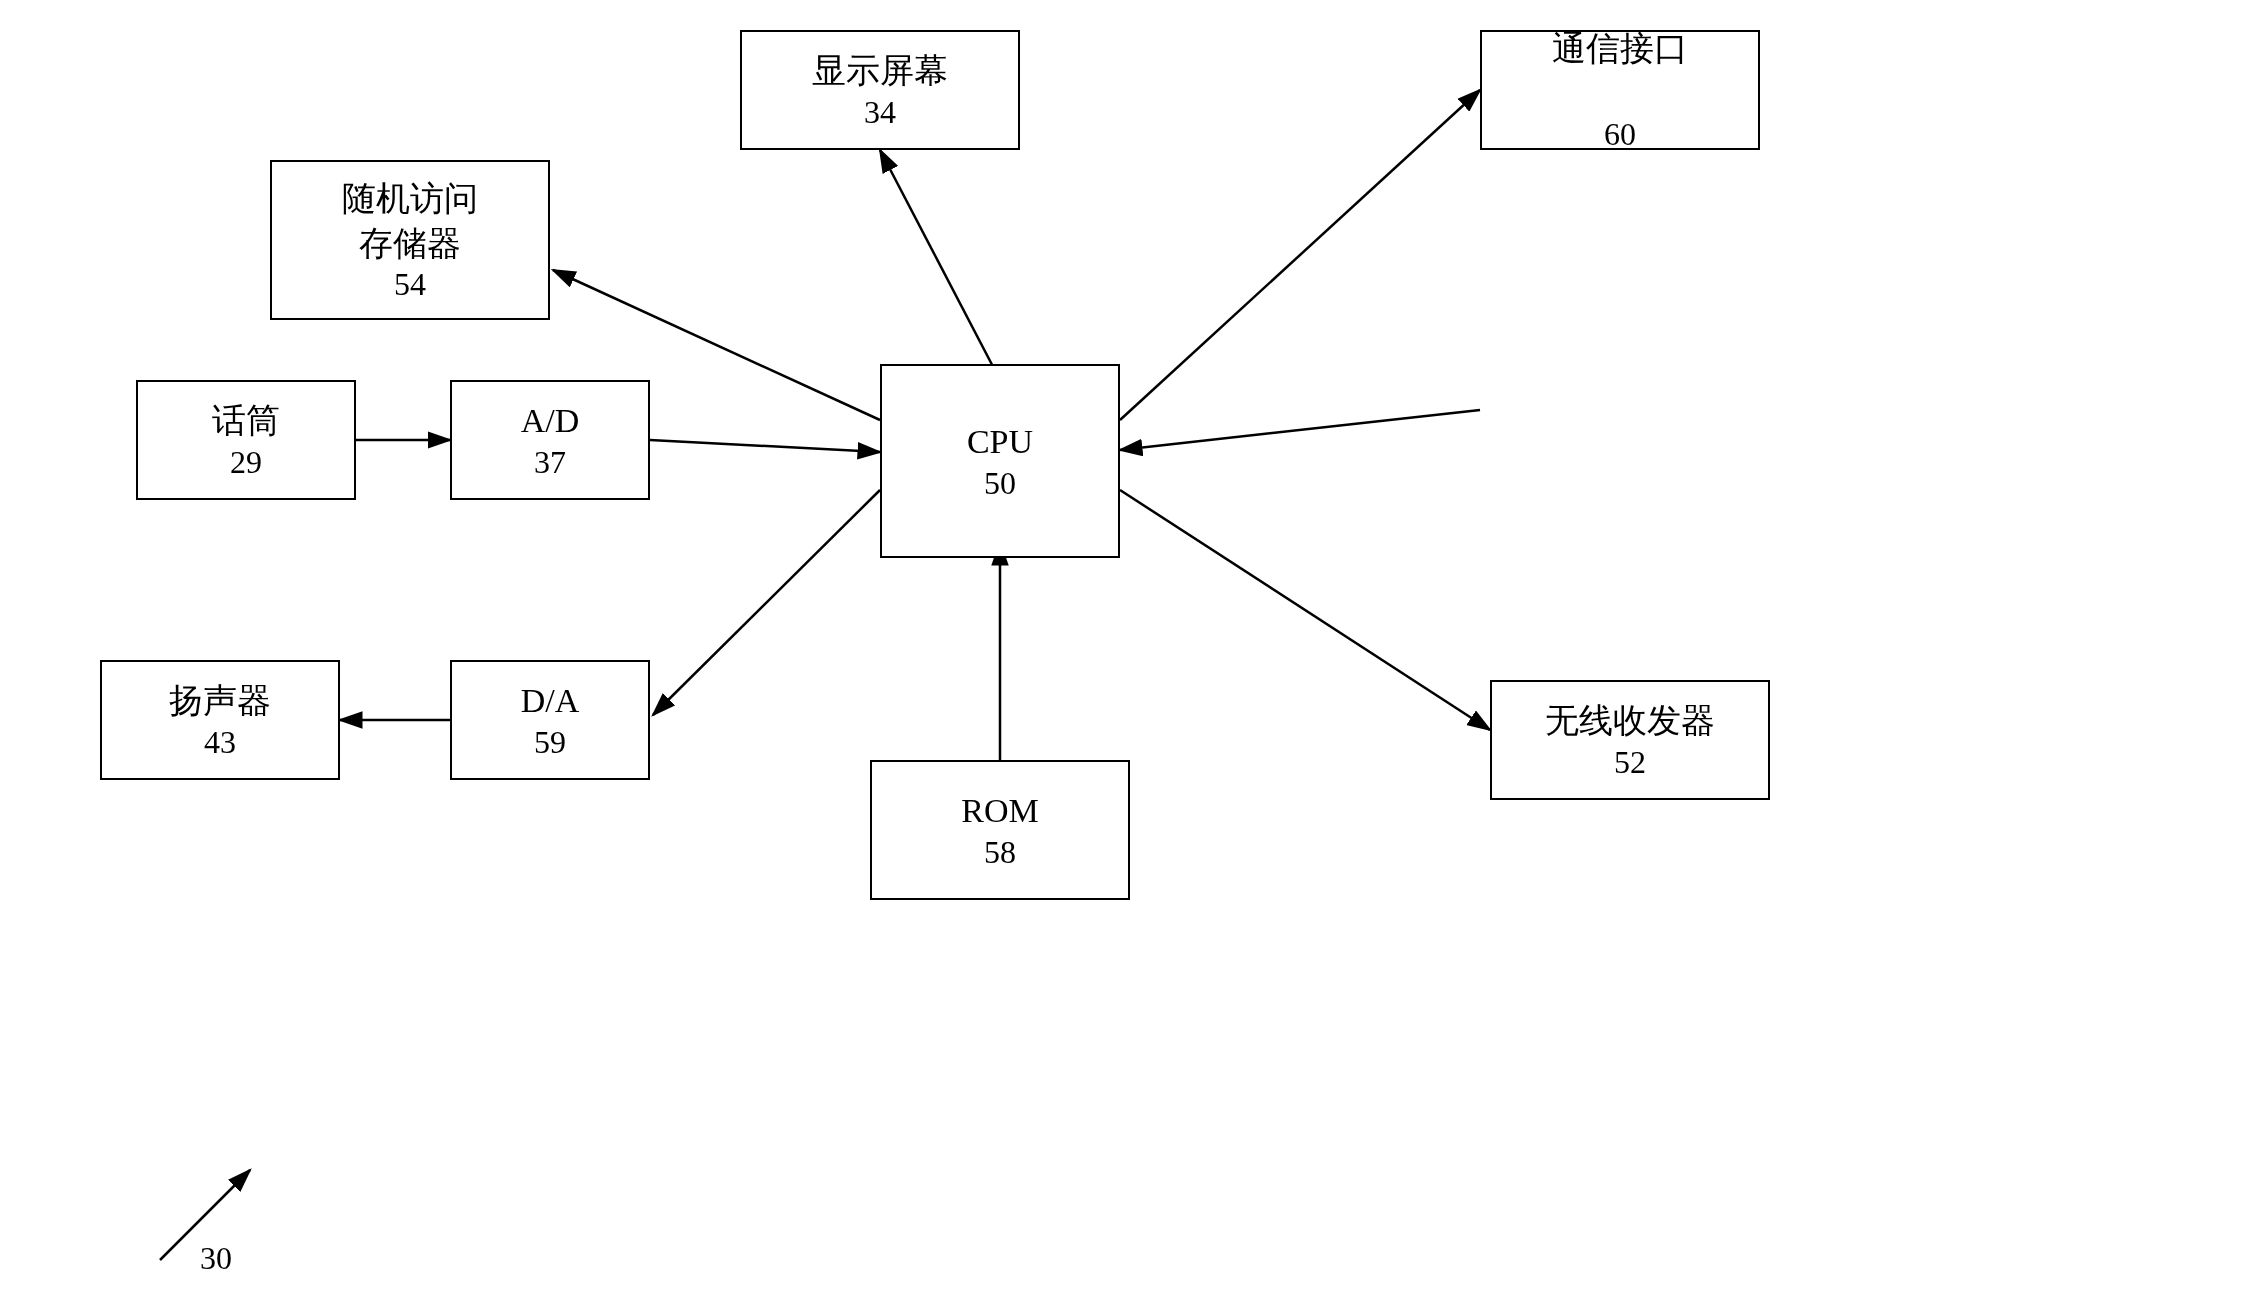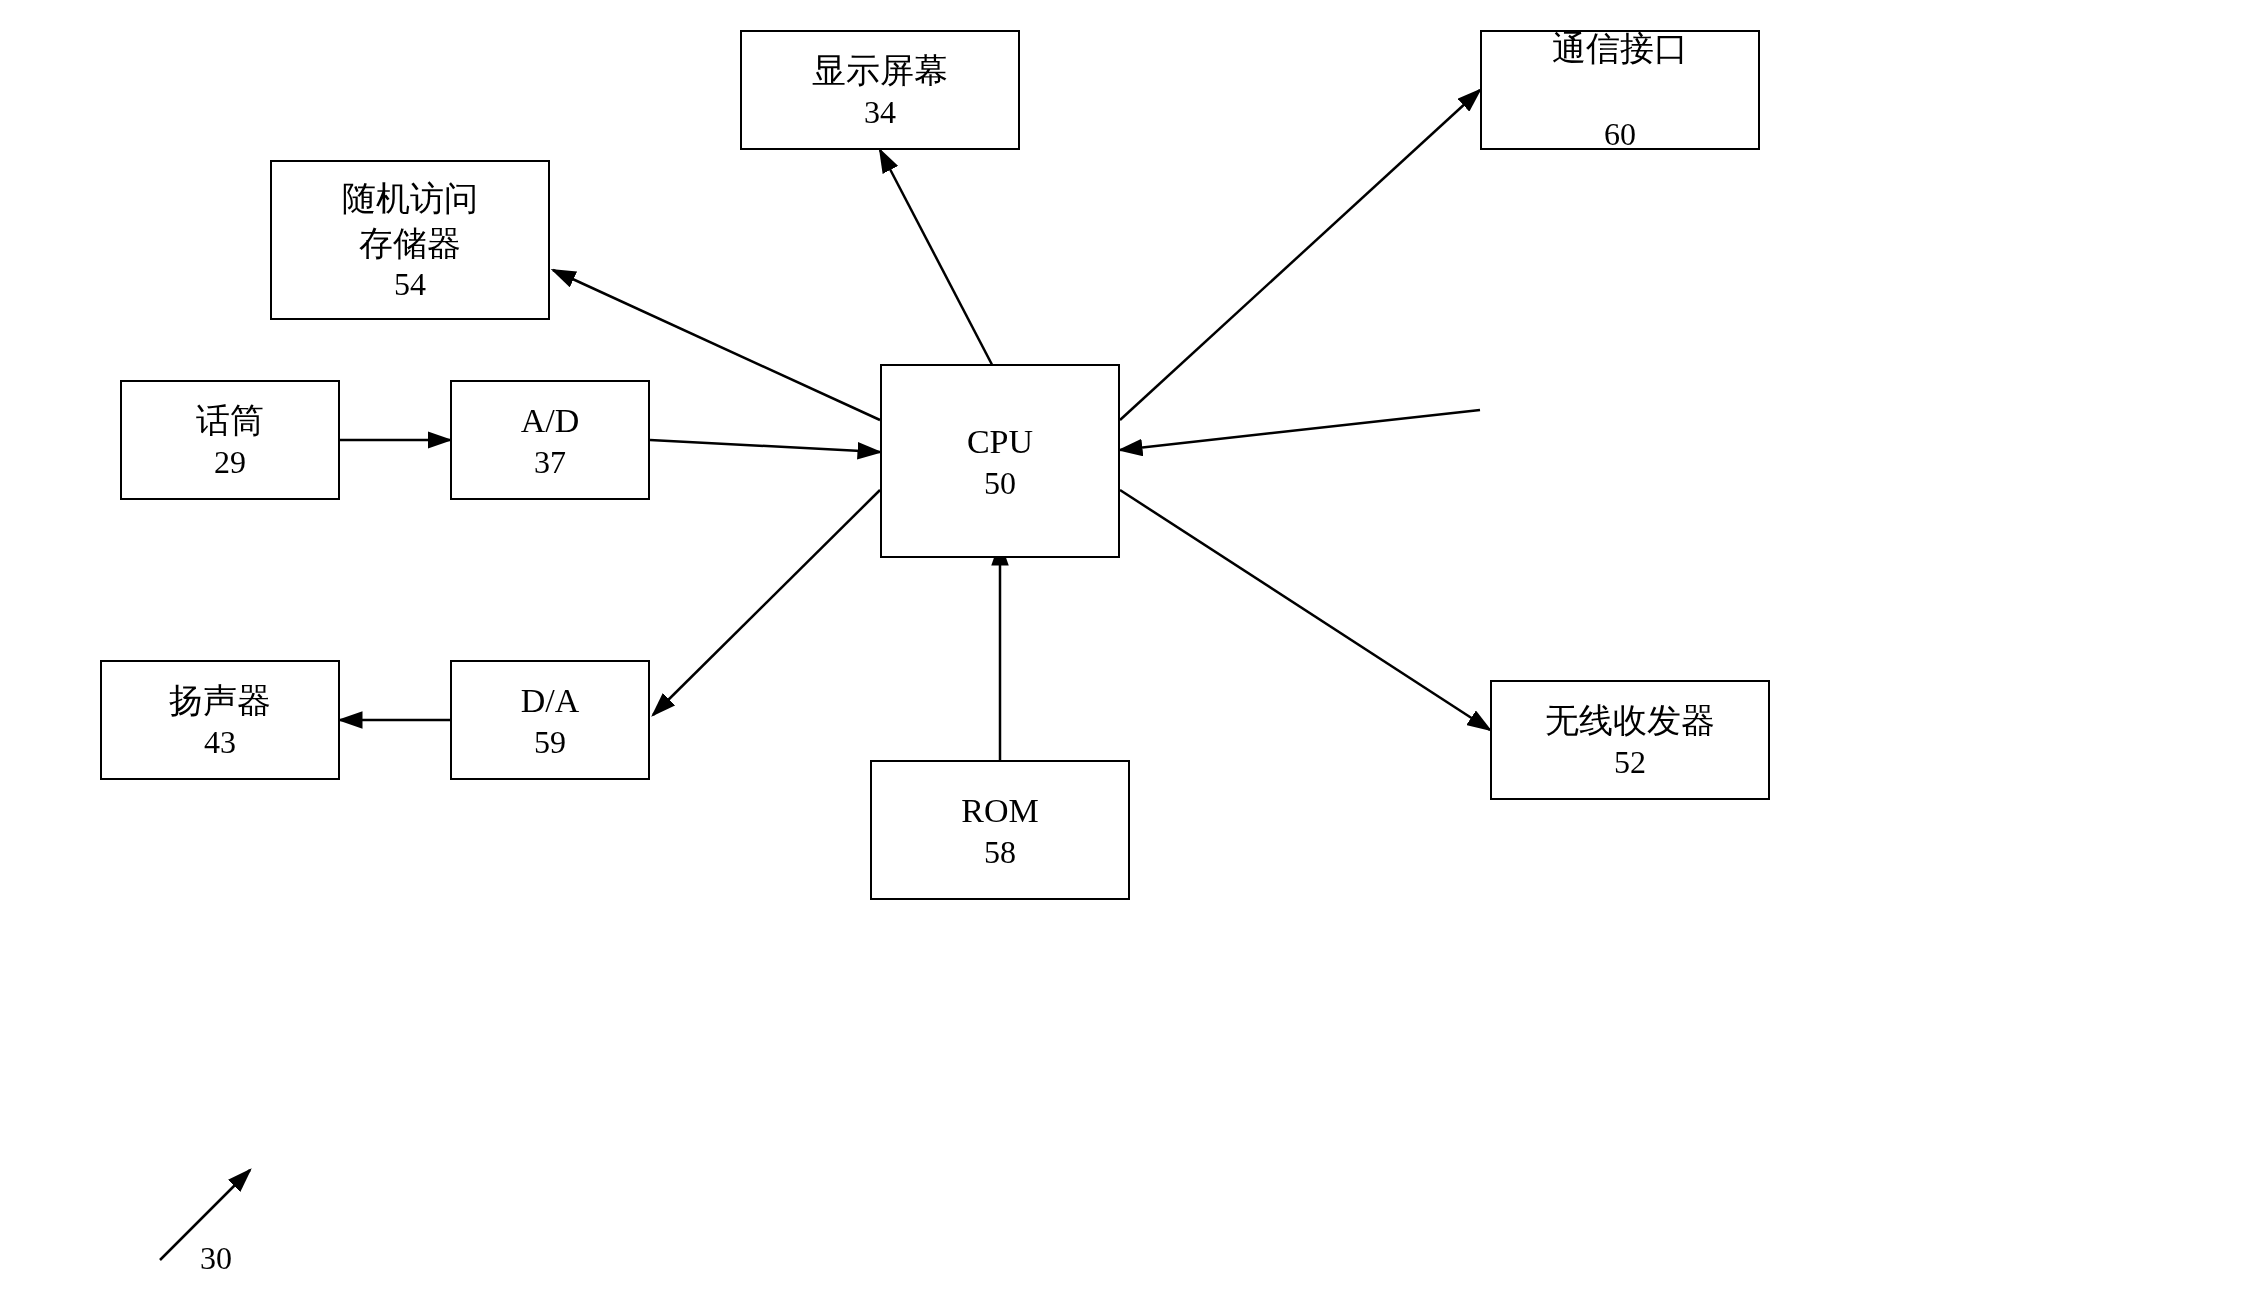--- a/index.html
+++ b/index.html
@@ -118,21 +118,21 @@
   <div class="box" style="left:450px; top:660px; width:200px; height:120px;">
     <span class="label">D/A</span>
     <span class="num">59</span>
   </div>
 
   <div class="box" style="left:450px; top:380px; width:200px; height:120px;">
     <span class="label">A/D</span>
     <span class="num">37</span>
   </div>
 
-  <div class="box" style="left:120px; top:380px; width:220px; height:120px;">
+  <div class="box" style="left:136px; top:380px; width:220px; height:120px;">
     <span class="label">话筒</span>
     <span class="num">29</span>
   </div>
 
   <div class="box" style="left:100px; top:660px; width:240px; height:120px;">
     <span class="label">扬声器</span>
     <span class="num">43</span>
   </div>
 
   <svg style="position:absolute; left:150px; top:1150px; width:120px; height:120px;">

